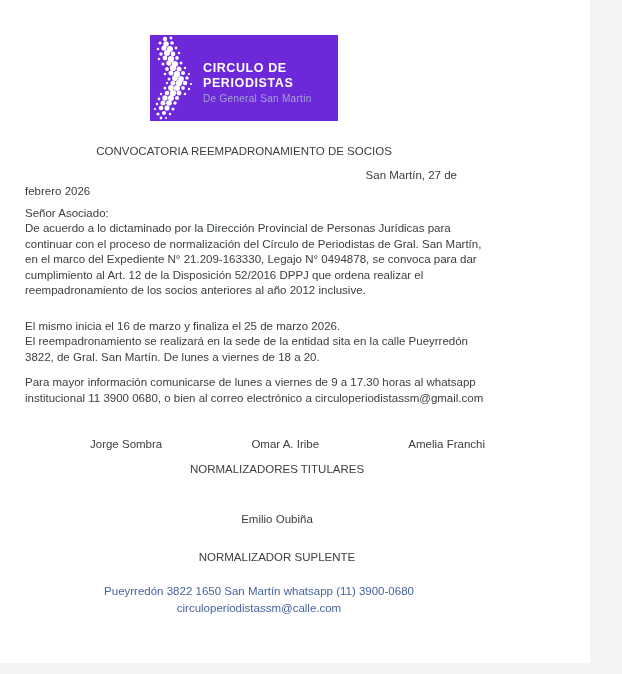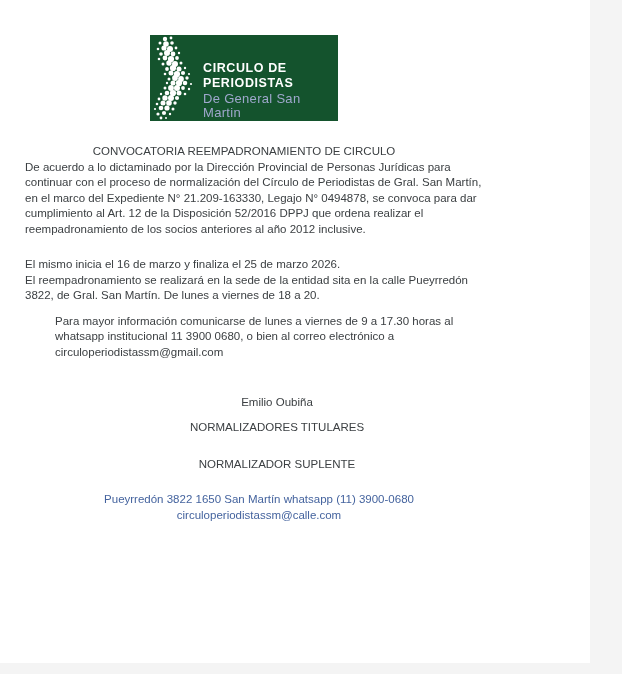--- a/index.html
+++ b/index.html
@@ -15,42 +15,42 @@
     left: 0; top: 0;
     width: 590px; height: 663px;
     background: #ffffff;
     padding-top: 35px;
   }
   
   .logo {
     position: relative;
     margin-left: 150px;
     width: 188px; height: 86px;
-    background: #14532d;
+    background: #6d28d9;
     overflow: hidden;
   }
   .logo-dots {
     position: absolute;
     left: 0; top: 0;
     width: 50px; height: 86px;
   }
   .logo-text {
     position: absolute;
     left: 53px; top: 26px;
   }
   .logo-title {
     color: #ffffff;
     font-weight: bold;
     font-size: 12.5px;
     line-height: 15px;
     letter-spacing: 0.6px;
   }
   .logo-subtitle {
     color: #9fa8cd;
-    font-size: 13px;
+    font-size: 10px;
     line-height: 14px;
     letter-spacing: 0.3px;
     margin-top: 1px;
   }
   
   .content {
     margin-left: 25px;
     width: 468px;
     color: #3c4043;
     font-size: 11.5px;
@@ -62,21 +62,21 @@
     padding-right: 30px;
     white-space: nowrap;
   }
   .dateblock { margin-top: 7px; line-height: 16.5px; }
   .date-right { text-align: right; padding-right: 36px; }
   .date-left  { text-align: left; }
   .salutation { margin-top: 6px; }
   .para-1 { }
   .para-2 { margin-top: 20px; }
   .para-3 { }
-  .para-4 { margin-top: 10px; margin-left: 30px; }
+  .para-4 { margin-top: 10px; }
   .names-row {
     margin-top: 31px;
     display: flex;
     justify-content: space-between;
     padding-left: 65px;
     padding-right: 8px;
   }
   .center-shift {
     text-align: center;
     padding-left: 36px;
@@ -167,32 +167,42 @@
     </svg>
     <div class="logo-text">
       <div class="logo-title">CIRCULO DE</div>
       <div class="logo-title">PERIODISTAS</div>
       <div class="logo-subtitle">De General San Martin</div>
     </div>
   </div>
 
   <div class="content">
 
-    <div class="heading">CONVOCATORIA REEMPADRONAMIENTO DE CIRCULO</div>
-
-
+    <div class="heading">CONVOCATORIA REEMPADRONAMIENTO DE SOCIOS</div>
+
+    <div class="dateblock">
+      <div class="date-right">San Martín, 27 de</div>
+      <div class="date-left">febrero 2026</div>
+    </div>
+
+    <p class="salutation">Señor Asociado:</p>
 
     <p class="para-1">De acuerdo a lo dictaminado por la Dirección Provincial de Personas Jurídicas para continuar con el proceso de normalización del Círculo de Periodistas de Gral. San Martín, en el marco del Expediente N° 21.209-163330, Legajo N° 0494878, se convoca para dar cumplimiento al Art. 12 de la Disposición 52/2016 DPPJ que ordena realizar el reempadronamiento de los socios anteriores al año 2012 inclusive.</p>
     <p class="para-2">El mismo inicia el 16 de marzo  y finaliza el 25 de marzo 2026.</p>
     <p class="para-3">El  reempadronamiento se realizará en la sede de la entidad sita en la calle Pueyrredón 3822, de Gral. San Martín. De lunes a viernes de 18 a 20.</p>
     <p class="para-4">Para mayor información comunicarse de lunes a viernes de 9 a 17.30 horas al whatsapp institucional 11 3900 0680, o bien al correo electrónico  a circuloperiodistassm@gmail.com</p>
 
+    <div class="names-row">
+      <span>Jorge Sombra</span>
+      <span>Omar A. Iribe</span>
+      <span>Amelia Franchi</span>
+    </div>
+    <div class="center-shift role-titulares">NORMALIZADORES TITULARES</div>
+
     <div class="center-shift substitute-name">Emilio Oubiña</div>
-
-    <div class="center-shift role-titulares">NORMALIZADORES TITULARES</div>
     <div class="center-shift role-suplente">NORMALIZADOR SUPLENTE</div>
 
     <div class="footer">
       <div>Pueyrredón 3822 1650 San Martín whatsapp (11) 3900-0680</div>
       <div>circuloperiodistassm@calle.com</div>
     </div>
 
   </div>
 </div>
 

